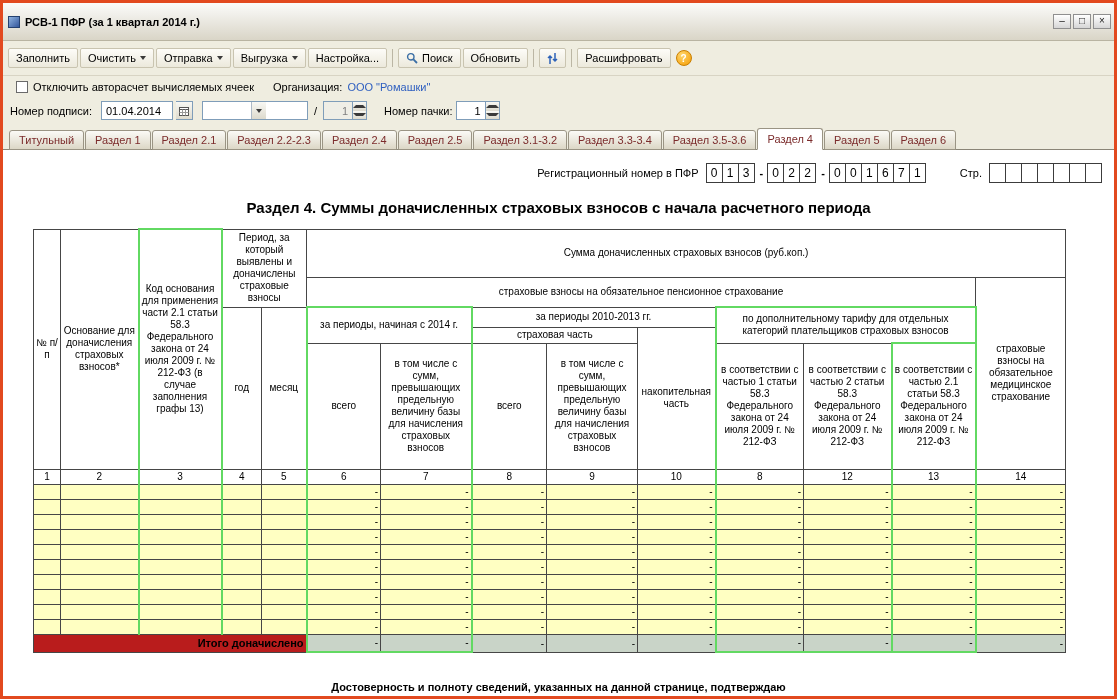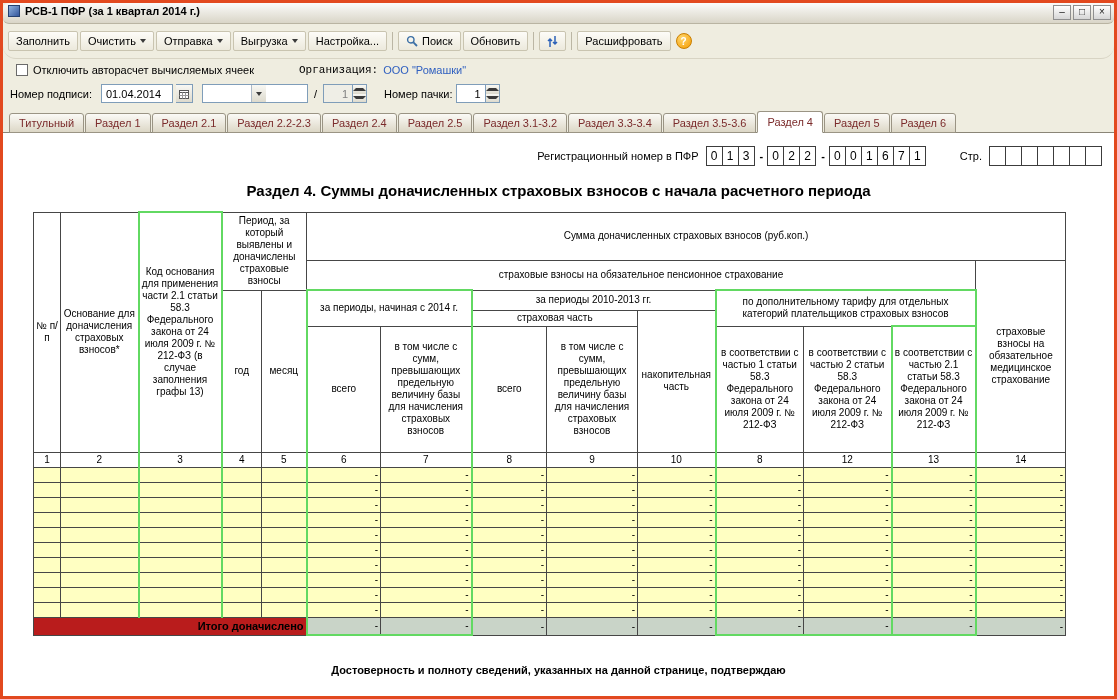--- a/index.html
+++ b/index.html
@@ -1,33 +1,33 @@
 <!DOCTYPE html>
 <html><head>
 <meta charset="utf-8">
 <style>
   *{box-sizing:border-box;}
   html,body{margin:0;padding:0;}
   body{width:1117px;height:699px;overflow:hidden;font-family:"Liberation Sans","DejaVu Sans",sans-serif;font-size:11px;color:#000;background:#fff;}
   .window{width:1117px;height:699px;border:3px solid #E2491F;background:#EFEDE0;display:flex;flex-direction:column;overflow:hidden;}
 
-  .titlebar{flex:0 0 21px;background:linear-gradient(#FBFBFA,#D9D5C7);display:flex;align-items:flex-start;padding:2px 3px;border-bottom:1px solid #B9B4A2;border-radius:6px;}
+  .titlebar{flex:0 0 21px;background:linear-gradient(#FBFBFA,#D9D5C7);display:flex;align-items:center;padding:11px 3px;border-bottom:1px solid #B9B4A2;}
   .app-icon{width:12px;height:12px;margin:0 5px 0 2px;background:linear-gradient(135deg,#8FB3E0,#33569B);border:1px solid #24406F;flex:0 0 auto;}
   .titletext{font-weight:bold;flex:1;white-space:nowrap;overflow:hidden;}
   .winbtn{width:18px;height:15px;margin-left:2px;border:1px solid #8F8F8F;background:linear-gradient(#FFFFFF,#D6D6D6);font-size:10px;line-height:12px;text-align:center;color:#222;cursor:default;}
 
-  .toolbar{flex:0 0 27px;display:flex;align-items:center;padding:7px 4px;border-bottom:1px solid #D8D4C4;border-radius:13px;}
+  .toolbar{flex:0 0 27px;display:flex;align-items:center;padding:7px 4px;border-bottom:1px solid #D8D4C4;}
   .tbtn{display:inline-flex;align-items:center;gap:4px;padding:2px 7px;margin:0 1px;border:1px solid #C9C4B0;background:linear-gradient(#FDFCF8,#ECE9DC);border-radius:2px;white-space:nowrap;height:20px;}
   .arr{width:0;height:0;border-left:3px solid transparent;border-right:3px solid transparent;border-top:4px solid #3A3A3A;display:inline-block;}
   .sep{width:1px;height:18px;background:#BBB6A4;margin:0 4px;flex:0 0 1px;}
   .helpbtn{width:16px;height:16px;border-radius:50%;background:radial-gradient(circle at 35% 30%,#FFD76E,#F59B00);color:#fff;font-weight:bold;font-size:10px;text-align:center;line-height:15px;border:1px solid #C97F00;margin-left:4px;}
 
   .row2{flex:0 0 21px;display:flex;align-items:center;padding:0 13px;gap:5px;}
   .checkbox{width:12px;height:12px;border:1px solid #6A6A6A;background:#fff;flex:0 0 12px;}
-  .orglabel{margin-left:40px;font-family:Liberation Mono, monospace;}
+  .orglabel{margin-left:14px;}
   .orgvalue{color:#3060C0;}
 
   .row3{flex:0 0 27px;display:flex;align-items:center;padding:0 7px;gap:3px;}
   .fld{height:19px;border:1px solid #7F9DB9;background:#fff;display:inline-flex;align-items:center;padding:0 4px;}
   .date{width:72px;margin-left:6px;}
   .sidebtn{width:17px;height:19px;border:1px solid #7F9DB9;border-left:none;background:linear-gradient(#F8F8F4,#DDDACD);display:inline-flex;align-items:center;justify-content:center;}
   .combo{width:106px;margin-left:6px;padding-right:0;justify-content:space-between;flex-direction:column;}
   .combo .txt{flex:1;overflow:hidden;white-space:nowrap;}
   .combobtn{width:15px;height:17px;background:linear-gradient(#F8F8F4,#DDDACD);border-left:1px solid #ADB9C6;display:inline-flex;align-items:center;justify-content:center;margin-left:3px;}
   .spinwrap{display:inline-flex;align-items:center;}

